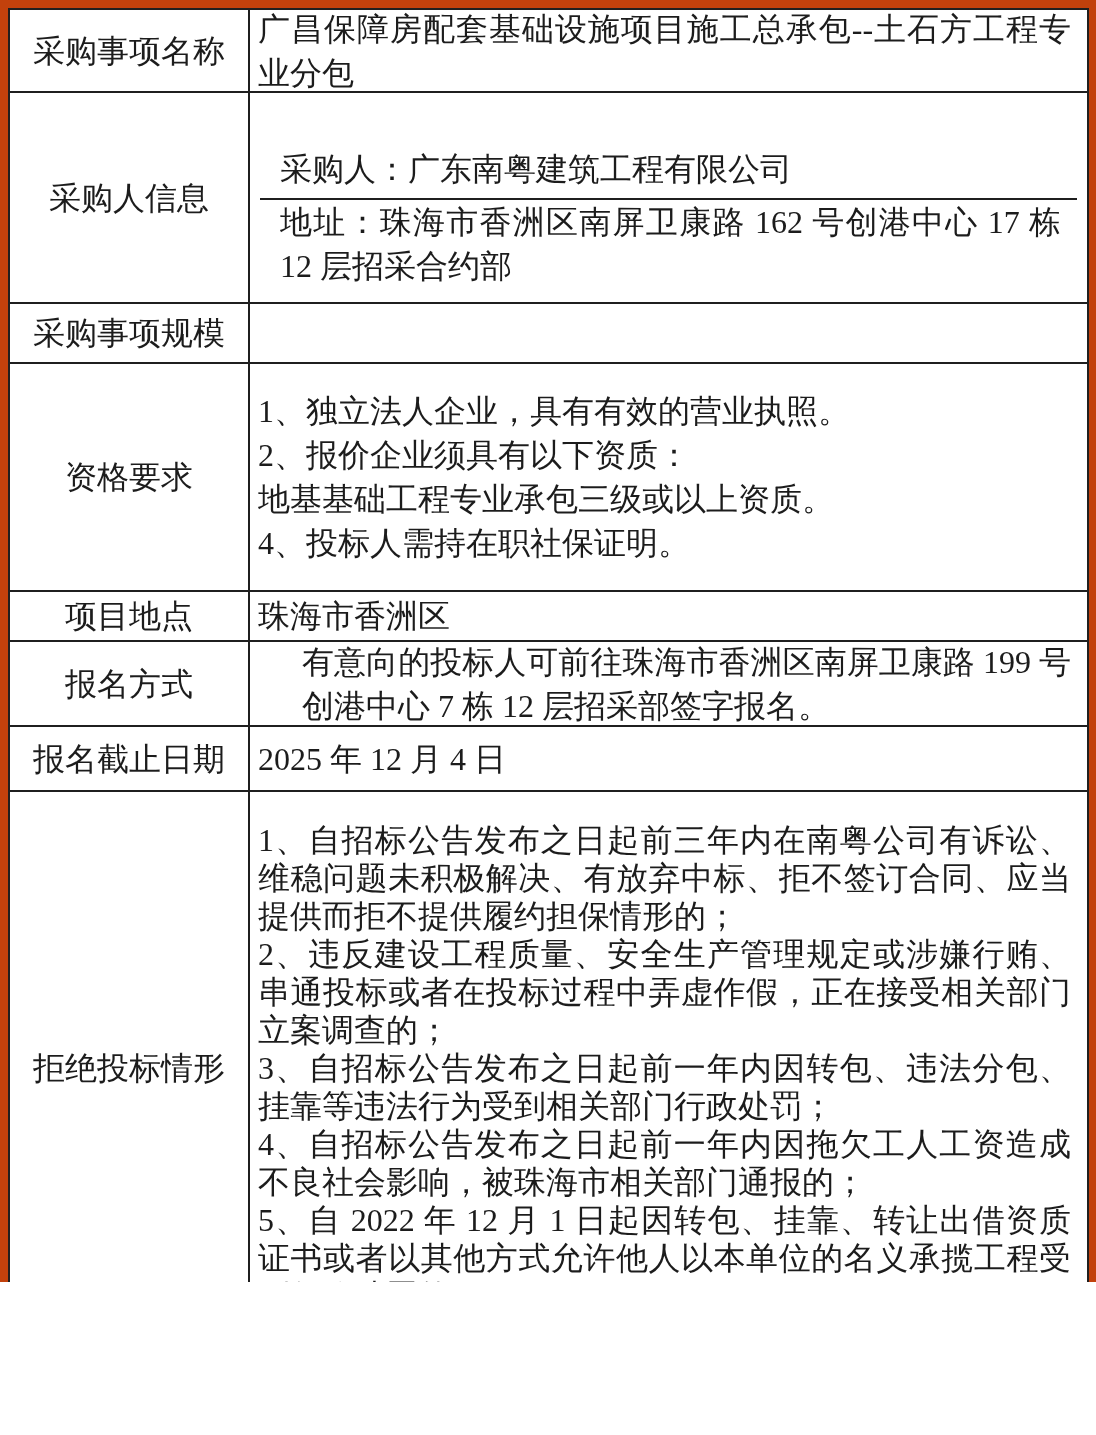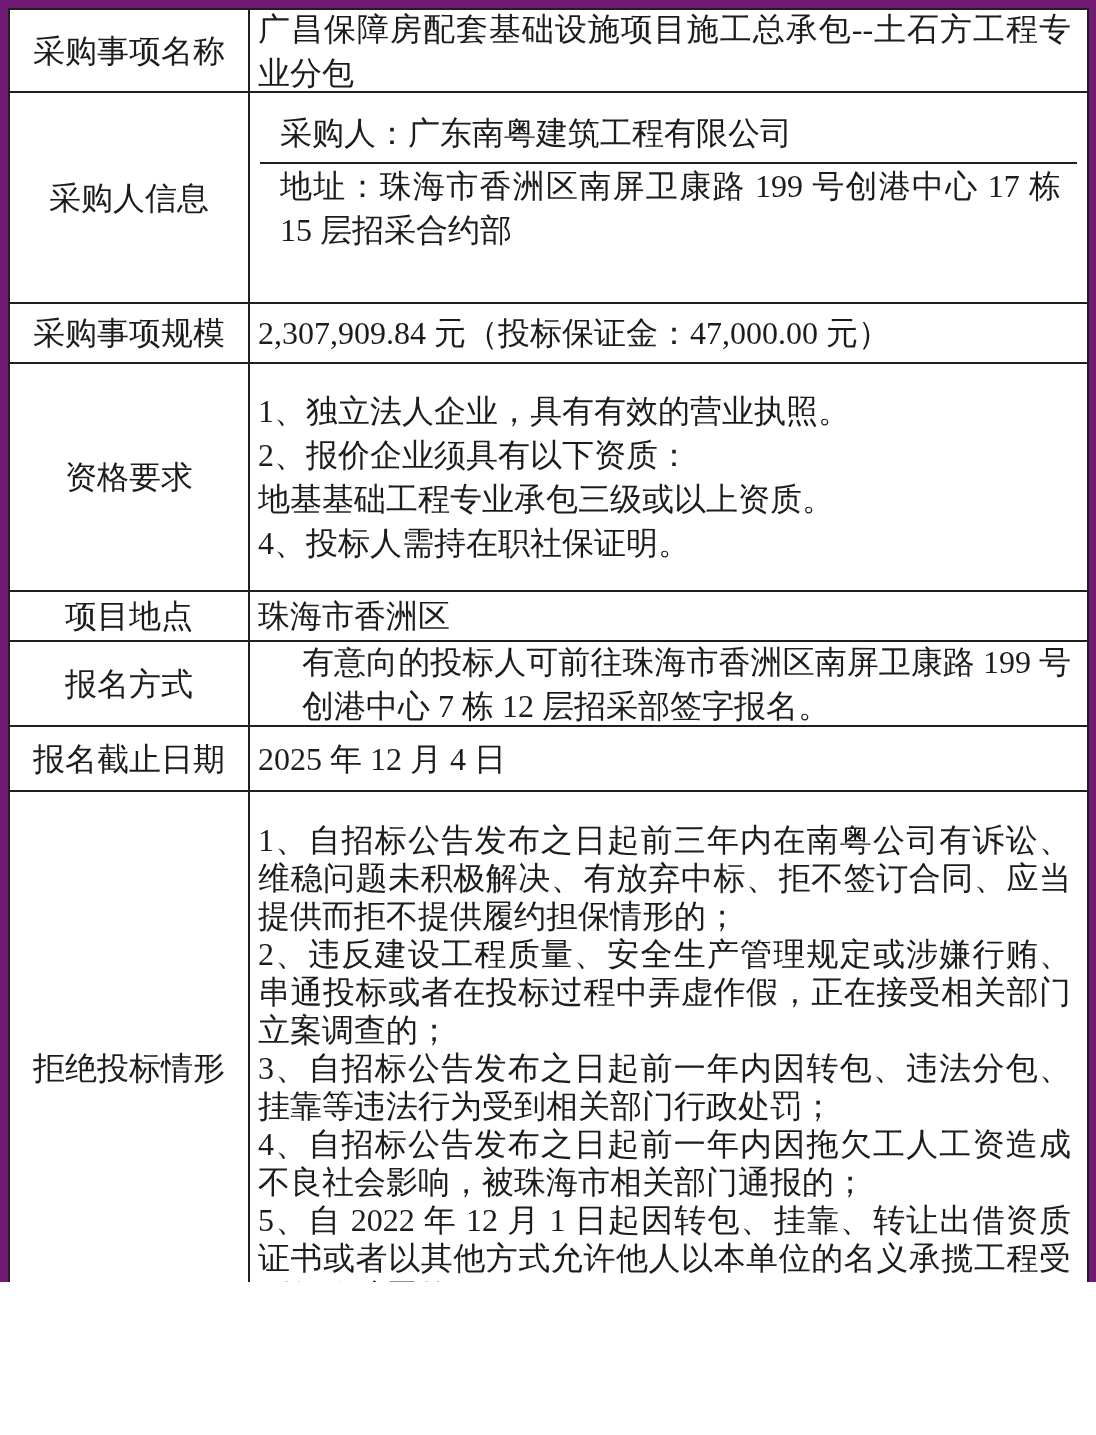--- a/index.html
+++ b/index.html
@@ -4,21 +4,21 @@
 <style>
   html, body {
     margin: 0;
     padding: 0;
     background: #ffffff;
   }
   .page {
     position: relative;
     width: 1096px;
     height: 1282px;
-    background: #701a75;
+    background: #c2410c;
     font-family: "Liberation Serif", "DejaVu Serif", serif;
     color: #1c1c1c;
     overflow: hidden;
   }
   .doc-table {
     position: absolute;
     left: 8px;
     top: 8px;
     width: 1081px;
     box-sizing: border-box;
@@ -73,20 +73,21 @@
     text-align: justify;
   }
   .content-cell.tight { line-height: 38px; }
 
   
   .subrows {
     flex: 1;
     display: flex;
     flex-direction: column;
     padding: 10px;
+    margin-top: 36px;
   }
   .subrow {
     box-sizing: border-box;
     border-bottom: 2px solid #1f1f1f;
     display: flex;
     flex-direction: column;
     justify-content: center;
     padding: 2px 16px 2px 20px;
     font-size: 32px;
     line-height: 44px;
@@ -110,30 +111,27 @@
       </div>
     </div>
 
     <div class="row r2">
       <div class="label-cell">采购人信息</div>
       <div class="subrows">
         <div class="subrow sr1">
           <p>采购人：广东南粤建筑工程有限公司</p>
         </div>
         <div class="subrow sr2">
-          <p>地址：珠海市香洲区南屏卫康路 199 号创港中心 17 栋 15 层招采合约部</p>
+          <p>地址：珠海市香洲区南屏卫康路 162 号创港中心 17 栋 12 层招采合约部</p>
         </div>
       </div>
     </div>
 
     <div class="row r3">
       <div class="label-cell">采购事项规模</div>
-      <div class="content-cell">
-        <p>2,307,909.84 元（投标保证金：47,000.00 元）</p>
-      </div>
     </div>
 
     <div class="row r4">
       <div class="label-cell">资格要求</div>
       <div class="content-cell">
         <p>1、独立法人企业，具有有效的营业执照。</p>
         <p>2、报价企业须具有以下资质：</p>
         <p>地基基础工程专业承包三级或以上资质。</p>
         <p>4、投标人需持在职社保证明。</p>
       </div>

